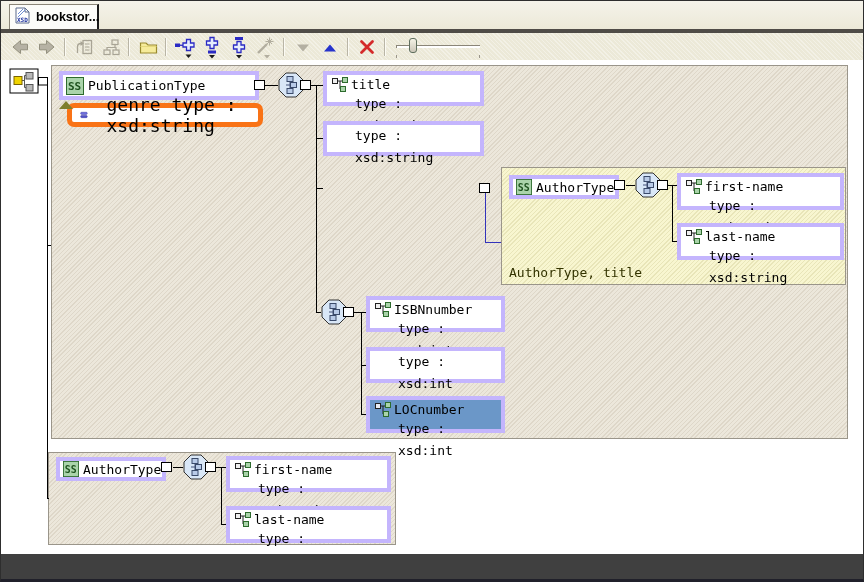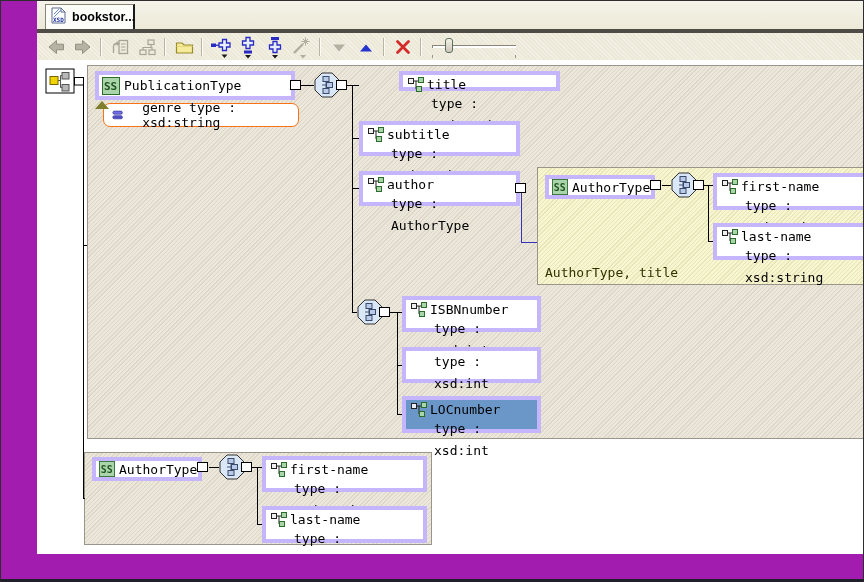--- a/index.html
+++ b/index.html
@@ -1,20 +1,20 @@
 <!DOCTYPE html>
 <html><head>
 <meta charset="utf-8">
 <style>
   html,body{margin:0;padding:0;background:#ffffff;}
   *{box-sizing:border-box;}
   .window{
     position:relative;width:864px;height:582px;
     border:1px solid #2e2e2e;border-bottom:3px solid #20202a;
-    font-family:"Liberation Sans",sans-serif;overflow:hidden;background:#a21caf;padding-left:36px;
+    font-family:"Liberation Sans",sans-serif;overflow:hidden;background:#404040;
   }
   
   .tabbar{
     height:28px;background:linear-gradient(#f5f3ea,#ece9d8);
     position:relative;
   }
   .tab{
     position:absolute;left:8px;top:3px;height:25px;width:90px;
     background:#fcfcf9;border:1px solid #8a8578;border-bottom:none;border-right:2px solid #1a1a1a;
     display:flex;align-items:center;gap:5px;padding:0 4px;
@@ -47,23 +47,23 @@
     z-index:1;
   }
   svg.lines{position:absolute;left:0;top:0;z-index:2;pointer-events:none;}
   .node{position:absolute;z-index:3;background:#fff;border:4px solid #c4b5fd;
     font-family:"DejaVu Sans Mono","Liberation Mono",monospace;font-size:13px;color:#000;}
   .tbox{display:flex;align-items:center;padding-left:3px;gap:4px;}
   .ebox .row1{display:flex;align-items:center;padding-left:5px;gap:3px;height:18px;padding-top:1px;}
   .ebox .row2{padding-left:28px;height:16px;line-height:22px;}
   .ebox.sel{background:#6b97c8;}
   .abox{
-    position:absolute;z-index:3;background:#fff;border:1px solid #f97316;border-radius:7px;
+    position:absolute;z-index:3;background:#fff;border:5px solid #f97316;border-radius:7px;
     display:flex;align-items:center;gap:18px;padding-left:8px;
-    font-family:"DejaVu Sans Mono","Liberation Mono",monospace;font-size:13px;color:#000;
+    font-family:"DejaVu Sans Mono","Liberation Mono",monospace;font-size:18px;color:#000;
   }
   .conn{position:absolute;z-index:4;width:11px;height:10px;background:#fff;border:1px solid #000;}
   .oct{position:absolute;z-index:3;}
   .tri-expand{position:absolute;z-index:4;width:0;height:0;
     border-left:7px solid transparent;border-right:7px solid transparent;border-bottom:8px solid #7e7e2c;}
   .note{position:absolute;z-index:3;font-family:"DejaVu Sans Mono","Liberation Mono",monospace;
     font-size:13px;color:#333300;}
   .rooticon{position:absolute;z-index:3;}
   
   .slider{position:relative;width:92px;height:22px;flex:0 0 auto;margin-left:2px;}
@@ -237,58 +237,37 @@
       <svg width="26" height="26" viewBox="0 0 26 26">
         <polygon points="8,1 18,1 25,8 25,18 18,25 8,25 1,18 1,8" fill="#d9e7f7" stroke="#333" stroke-width="1"></polygon>
         <path d="M12 8 V18 M8 13 H12" stroke="#44527a" stroke-width="1" fill="none"></path>
         <rect x="9" y="4.5" width="6" height="5" fill="#b9cbe8" stroke="#3a4a6a"></rect>
         <rect x="12.5" y="10.5" width="6" height="5" fill="#b9cbe8" stroke="#3a4a6a"></rect>
         <rect x="9" y="16.5" width="6" height="5" fill="#b9cbe8" stroke="#3a4a6a"></rect>
       </svg>
     </div>
     <div class="conn" style="left:299px;top:20px;"></div>
 
-    <div class="node ebox" style="left:322px;top:11px;width:161px;height:20px;margin-left:40px;">
+    <div class="node ebox" style="left:322px;top:11px;width:161px;height:35px;">
       <div class="row1">
         <svg width="16" height="15" viewBox="0 0 16 15">
           <path d="M5.5 4 H10.5 M8 4 V12 H8.5" stroke="#222" fill="none"></path>
           <rect x="0.5" y="1.5" width="5" height="5" fill="#f0f0f0" stroke="#222"></rect>
           <rect x="10.5" y="0.5" width="5" height="5" fill="#aad4aa" stroke="#2d6b2d"></rect>
           <rect x="8.5" y="9.5" width="5" height="5" fill="#aad4aa" stroke="#2d6b2d"></rect>
         </svg>
         <span>title</span>
       </div>
       <div class="row2">type : xsd:string</div>
     </div>
 
     <div class="node ebox" style="left:322px;top:61px;width:161px;height:35px;">
-      <div class="row1">
-        <svg width="16" height="15" viewBox="0 0 16 15">
-          <path d="M5.5 4 H10.5 M8 4 V12 H8.5" stroke="#222" fill="none"></path>
-          <rect x="0.5" y="1.5" width="5" height="5" fill="#f0f0f0" stroke="#222"></rect>
-          <rect x="10.5" y="0.5" width="5" height="5" fill="#aad4aa" stroke="#2d6b2d"></rect>
-          <rect x="8.5" y="9.5" width="5" height="5" fill="#aad4aa" stroke="#2d6b2d"></rect>
-        </svg>
-        <span>subtitle</span>
-      </div>
-      <div class="row2">type : xsd:string</div>
-    </div>
-
-    <div class="node ebox" style="left:322px;top:111px;width:161px;height:35px;">
-      <div class="row1">
-        <svg width="16" height="15" viewBox="0 0 16 15">
-          <path d="M5.5 4 H10.5 M8 4 V12 H8.5" stroke="#222" fill="none"></path>
-          <rect x="0.5" y="1.5" width="5" height="5" fill="#f0f0f0" stroke="#222"></rect>
-          <rect x="10.5" y="0.5" width="5" height="5" fill="#aad4aa" stroke="#2d6b2d"></rect>
-          <rect x="8.5" y="9.5" width="5" height="5" fill="#aad4aa" stroke="#2d6b2d"></rect>
-        </svg>
-        <span>author</span>
-      </div>
-      <div class="row2">type : AuthorType</div>
-    </div>
+      <div class="row2">type : xsd:string</div>
+    </div>
+
     <div class="conn" style="left:478px;top:123px;"></div>
 
     <div class="oct" style="left:320px;top:239px;">
       <svg width="26" height="26" viewBox="0 0 26 26">
         <polygon points="8,1 18,1 25,8 25,18 18,25 8,25 1,18 1,8" fill="#d9e7f7" stroke="#333" stroke-width="1"></polygon>
         <path d="M12 8 V18 M8 13 H12" stroke="#44527a" stroke-width="1" fill="none"></path>
         <rect x="9" y="4.5" width="6" height="5" fill="#b9cbe8" stroke="#3a4a6a"></rect>
         <rect x="12.5" y="10.5" width="6" height="5" fill="#b9cbe8" stroke="#3a4a6a"></rect>
         <rect x="9" y="16.5" width="6" height="5" fill="#b9cbe8" stroke="#3a4a6a"></rect>
       </svg>

